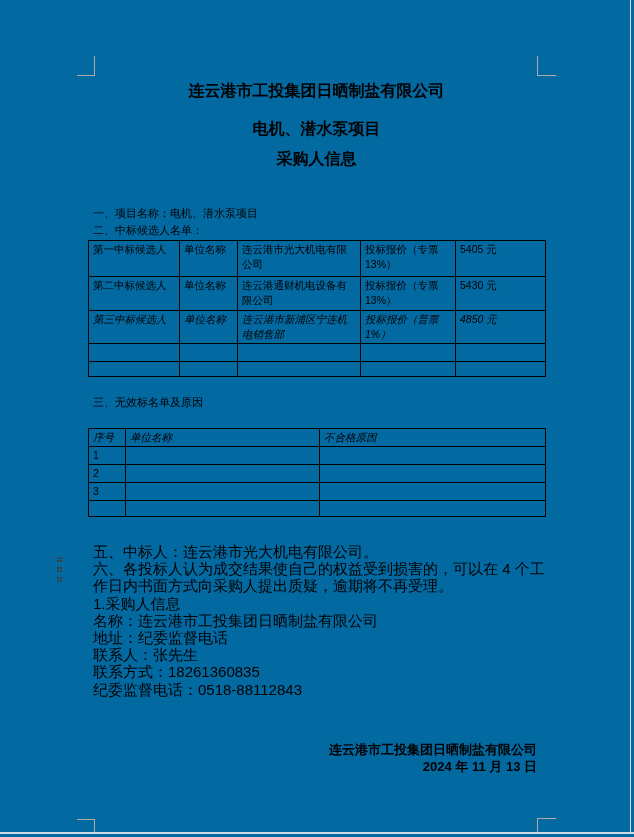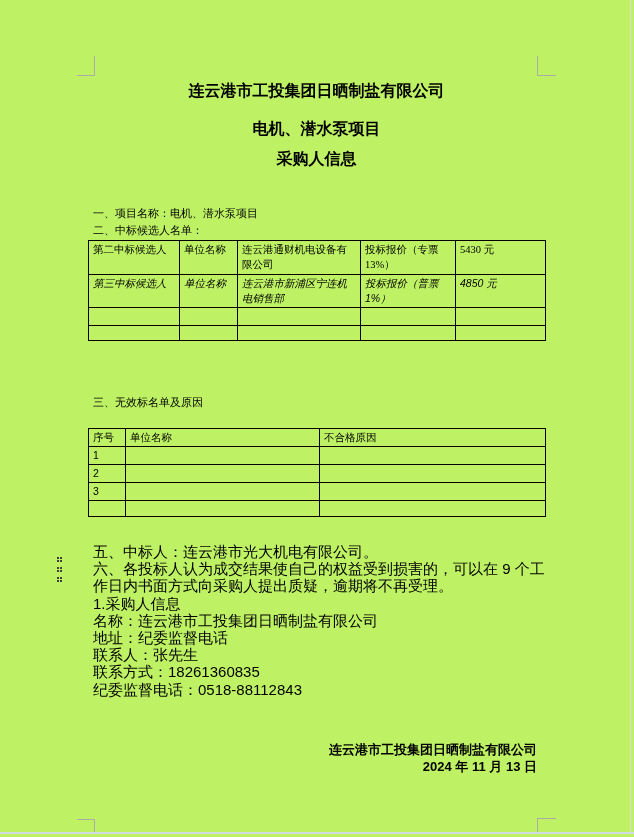--- a/index.html
+++ b/index.html
@@ -4,21 +4,21 @@
 <style>
   html,body{margin:0;padding:0;}
   body{
     width:634px;height:837px;
     background:#ffffff;
     font-family:"Liberation Sans","DejaVu Sans",sans-serif;
     color:#000;
     position:relative;
     overflow:hidden;
   }
-  .page{position:absolute;inset:0;background:#bef264;}
+  .page{position:absolute;inset:0;background:#0369a1;}
 
   
   .crop{position:absolute;}
   .crop.tl{left:77px;top:56px;width:17px;height:19px;border-right:1px solid #ababab;border-bottom:1px solid #ababab;}
   .crop.tr{left:537px;top:56px;width:18px;height:19px;border-left:1px solid #ababab;border-bottom:1px solid #ababab;}
   .crop.bl{left:77px;top:819px;width:17px;height:13px;border-right:1px solid #ababab;border-top:1px solid #ababab;}
   .crop.br{left:537px;top:818px;width:18px;height:14px;border-left:1px solid #ababab;border-top:1px solid #ababab;}
 
   
   .right-edge{position:absolute;top:0;right:3px;width:1px;height:834px;background:#d9d9d9;}
@@ -37,27 +37,27 @@
   .sec2{top:224px;}
   .sec3{top:396px;}
 
   
   table{border-collapse:collapse;position:absolute;left:88px;table-layout:fixed;}
   td,th{border:1px solid #000;font-size:10.5px;font-weight:normal;
         text-align:left;vertical-align:top;padding:1px 4px;line-height:15px;
         overflow:hidden;}
   .tbl1{top:240px;width:457px;}
   .tbl1 .r-data1{height:36px;}
-  .tbl1 .r-data2{height:34px;font-family:Liberation Serif, serif;}
+  .tbl1 .r-data2{height:34px;}
   .tbl1 .r-data3{height:30px;font-style:italic;}
   .tbl1 .r-empty1{height:18px;}
   .tbl1 .r-empty2{height:15px;}
   .tbl2{top:428px;width:457px;}
   .tbl2 tr{height:16px;}
-  .tbl2 th{font-weight:normal;}
+  .tbl2 th{font-weight:normal;font-style:italic;}
 
   
   .bodyblock{position:absolute;left:93px;top:543px;width:463px;font-size:15px;line-height:17.2px;}
   .bodyblock p{margin:0;}
 
   
   .footer{position:absolute;right:97px;top:741px;text-align:right;
           font-weight:bold;font-size:13px;line-height:17px;}
   .footer p{margin:0;white-space:nowrap;}
 
@@ -86,20 +86,27 @@
 
   <table class="tbl1">
     <colgroup>
       <col style="width:91px">
         <col style="width:58px">
         <col style="width:123px">
         <col style="width:95px">
         <col style="width:90px">
     </colgroup>
     <tbody>
+        <tr class="r-data1">
+      <td>第一中标候选人</td>
+      <td>单位名称</td>
+      <td>连云港市光大机电有限公司</td>
+      <td>投标报价（专票13%）</td>
+      <td>5405 元</td>
+    </tr>
     <tr class="r-data2">
       <td>第二中标候选人</td>
       <td>单位名称</td>
       <td>连云港通财机电设备有限公司</td>
       <td>投标报价（专票13%）</td>
       <td>5430 元</td>
     </tr>
     <tr class="r-data3">
       <td>第三中标候选人</td>
       <td>单位名称</td>
@@ -156,21 +163,21 @@
     <tr>
       <td></td>
       <td></td>
       <td></td>
     </tr>
   </tbody>
     </table>
 
   <div class="bodyblock">
     <p>五、中标人：连云港市光大机电有限公司。</p>
-    <p>六、各投标人认为成交结果使自己的权益受到损害的，可以在 9 个工作日内书面方式向采购人提出质疑，逾期将不再受理。</p>
+    <p>六、各投标人认为成交结果使自己的权益受到损害的，可以在 4 个工作日内书面方式向采购人提出质疑，逾期将不再受理。</p>
     <p>1.采购人信息</p>
     <p>名称：连云港市工投集团日晒制盐有限公司</p>
     <p>地址：纪委监督电话</p>
     <p>联系人：张先生</p>
     <p>联系方式：18261360835</p>
     <p>纪委监督电话：0518-88112843</p>
   </div>
 
   <div class="footer">
     <p>连云港市工投集团日晒制盐有限公司</p>

